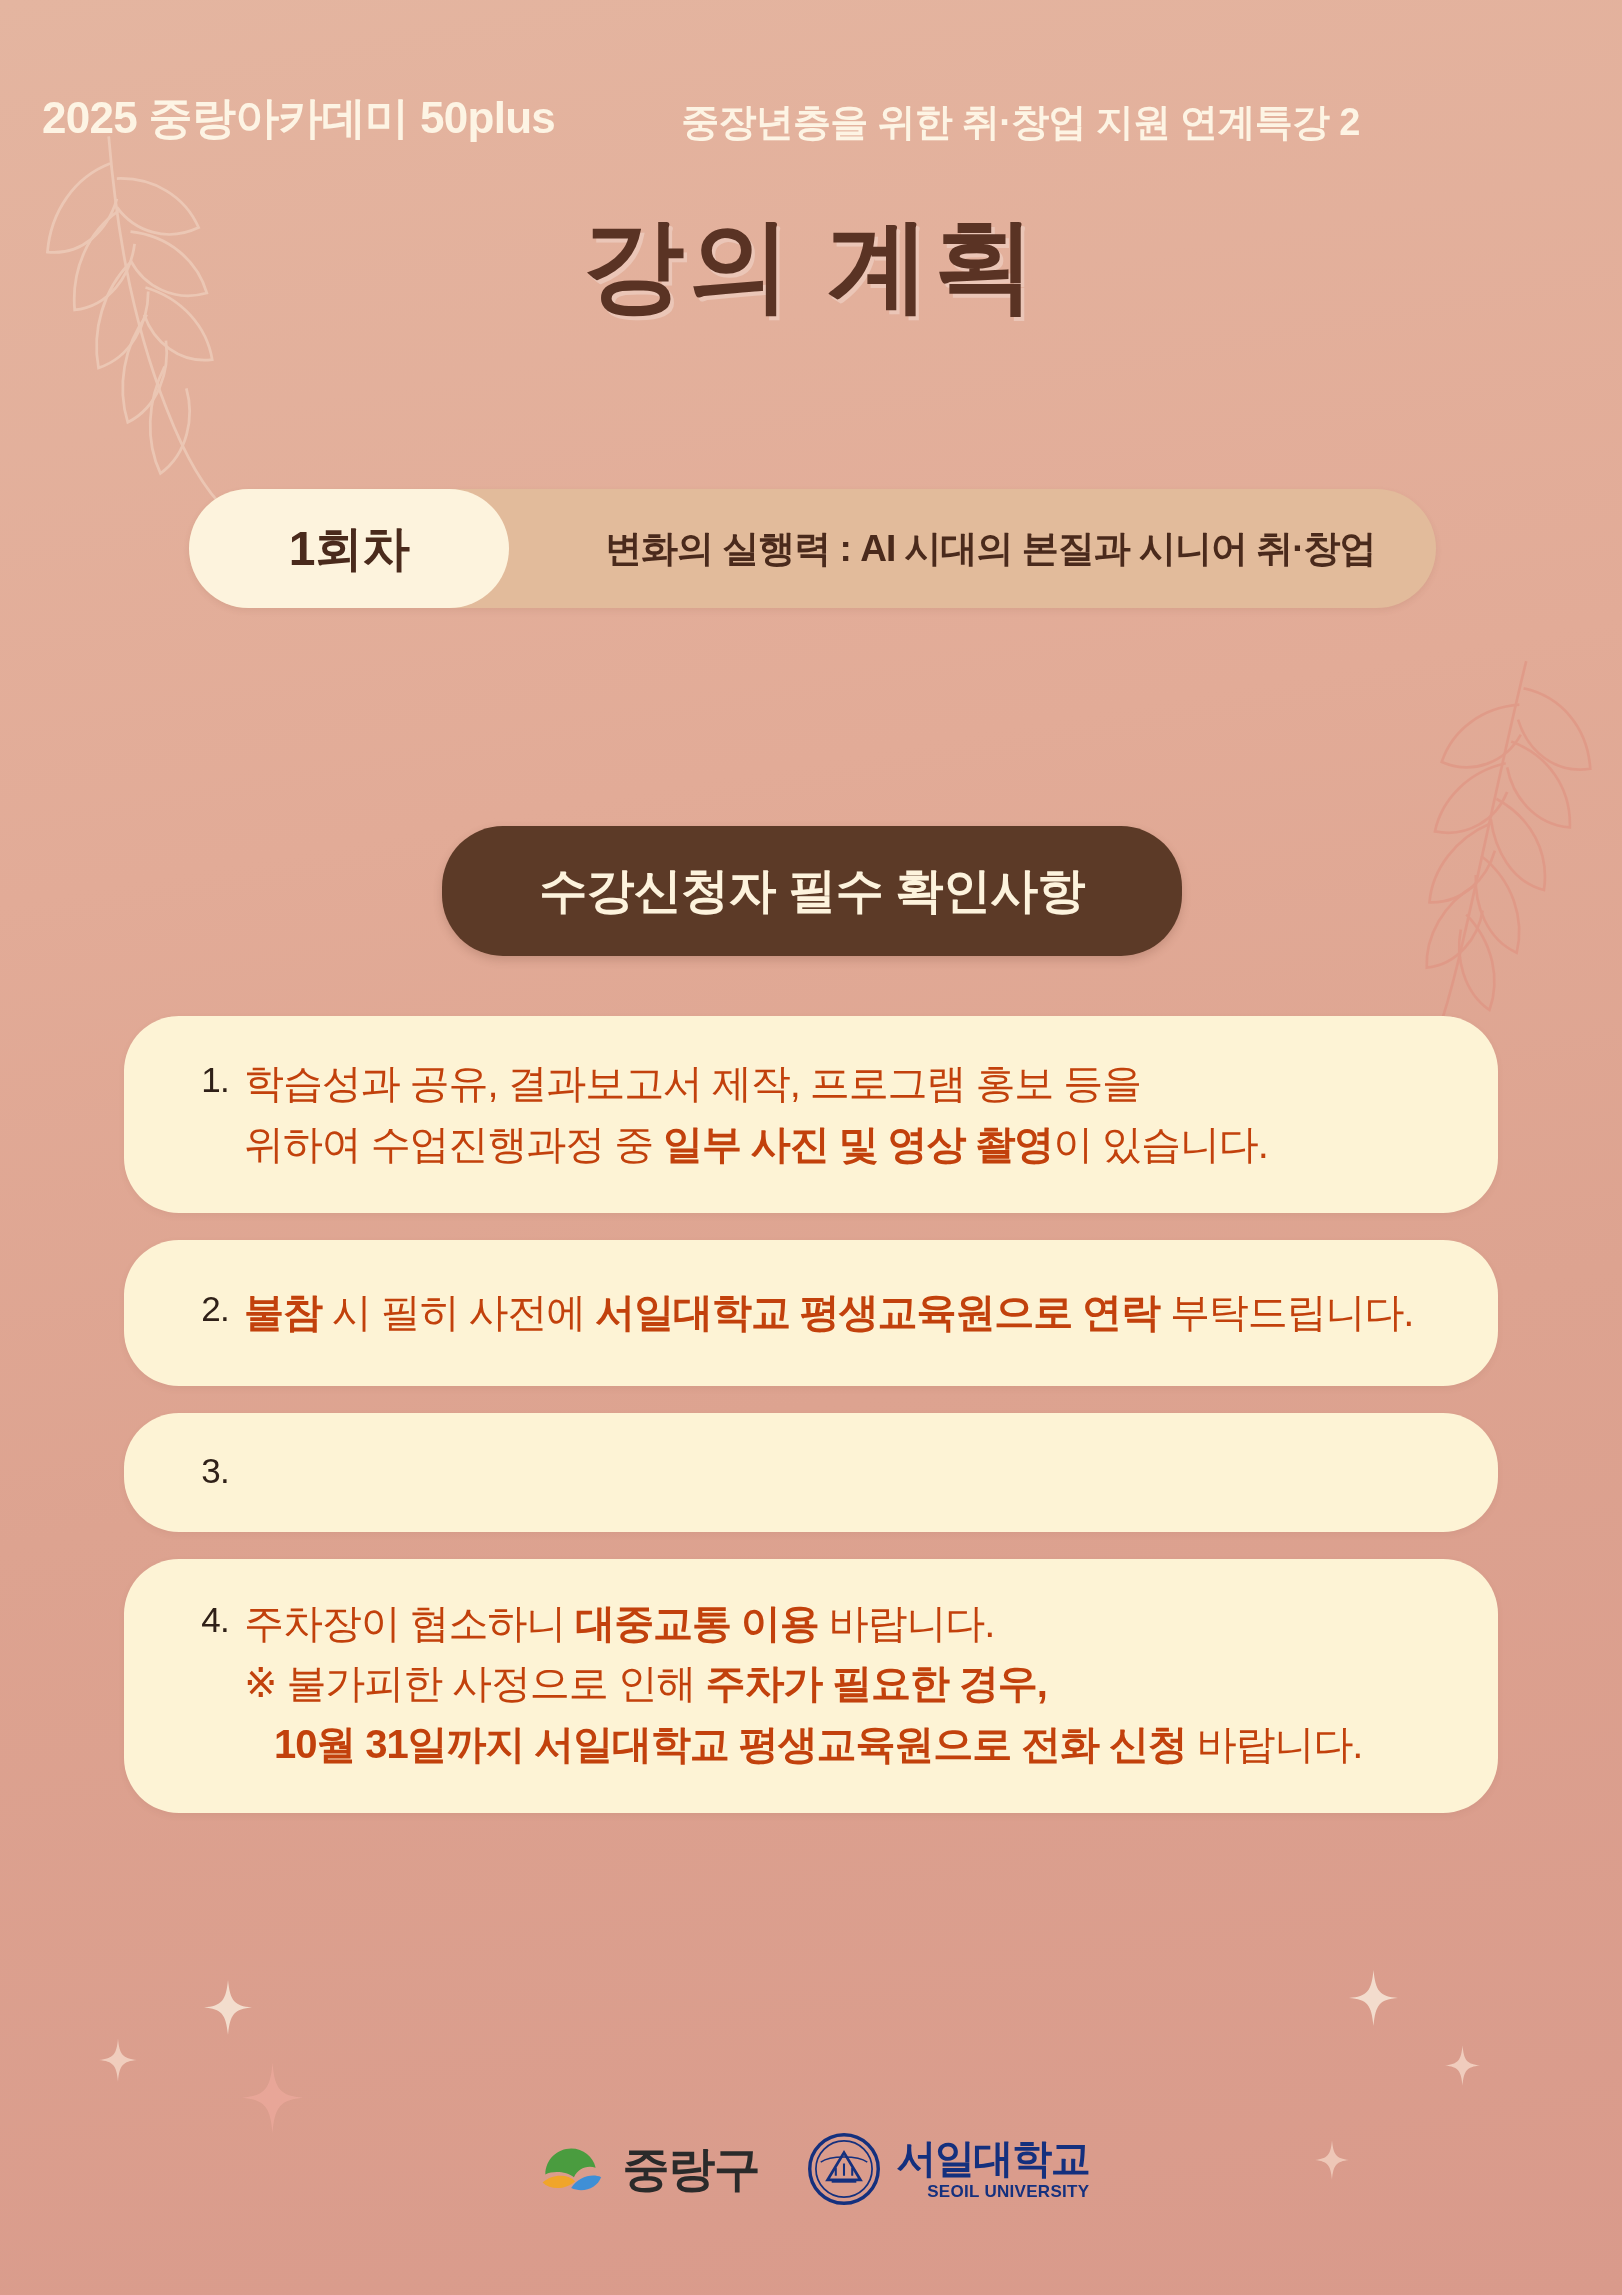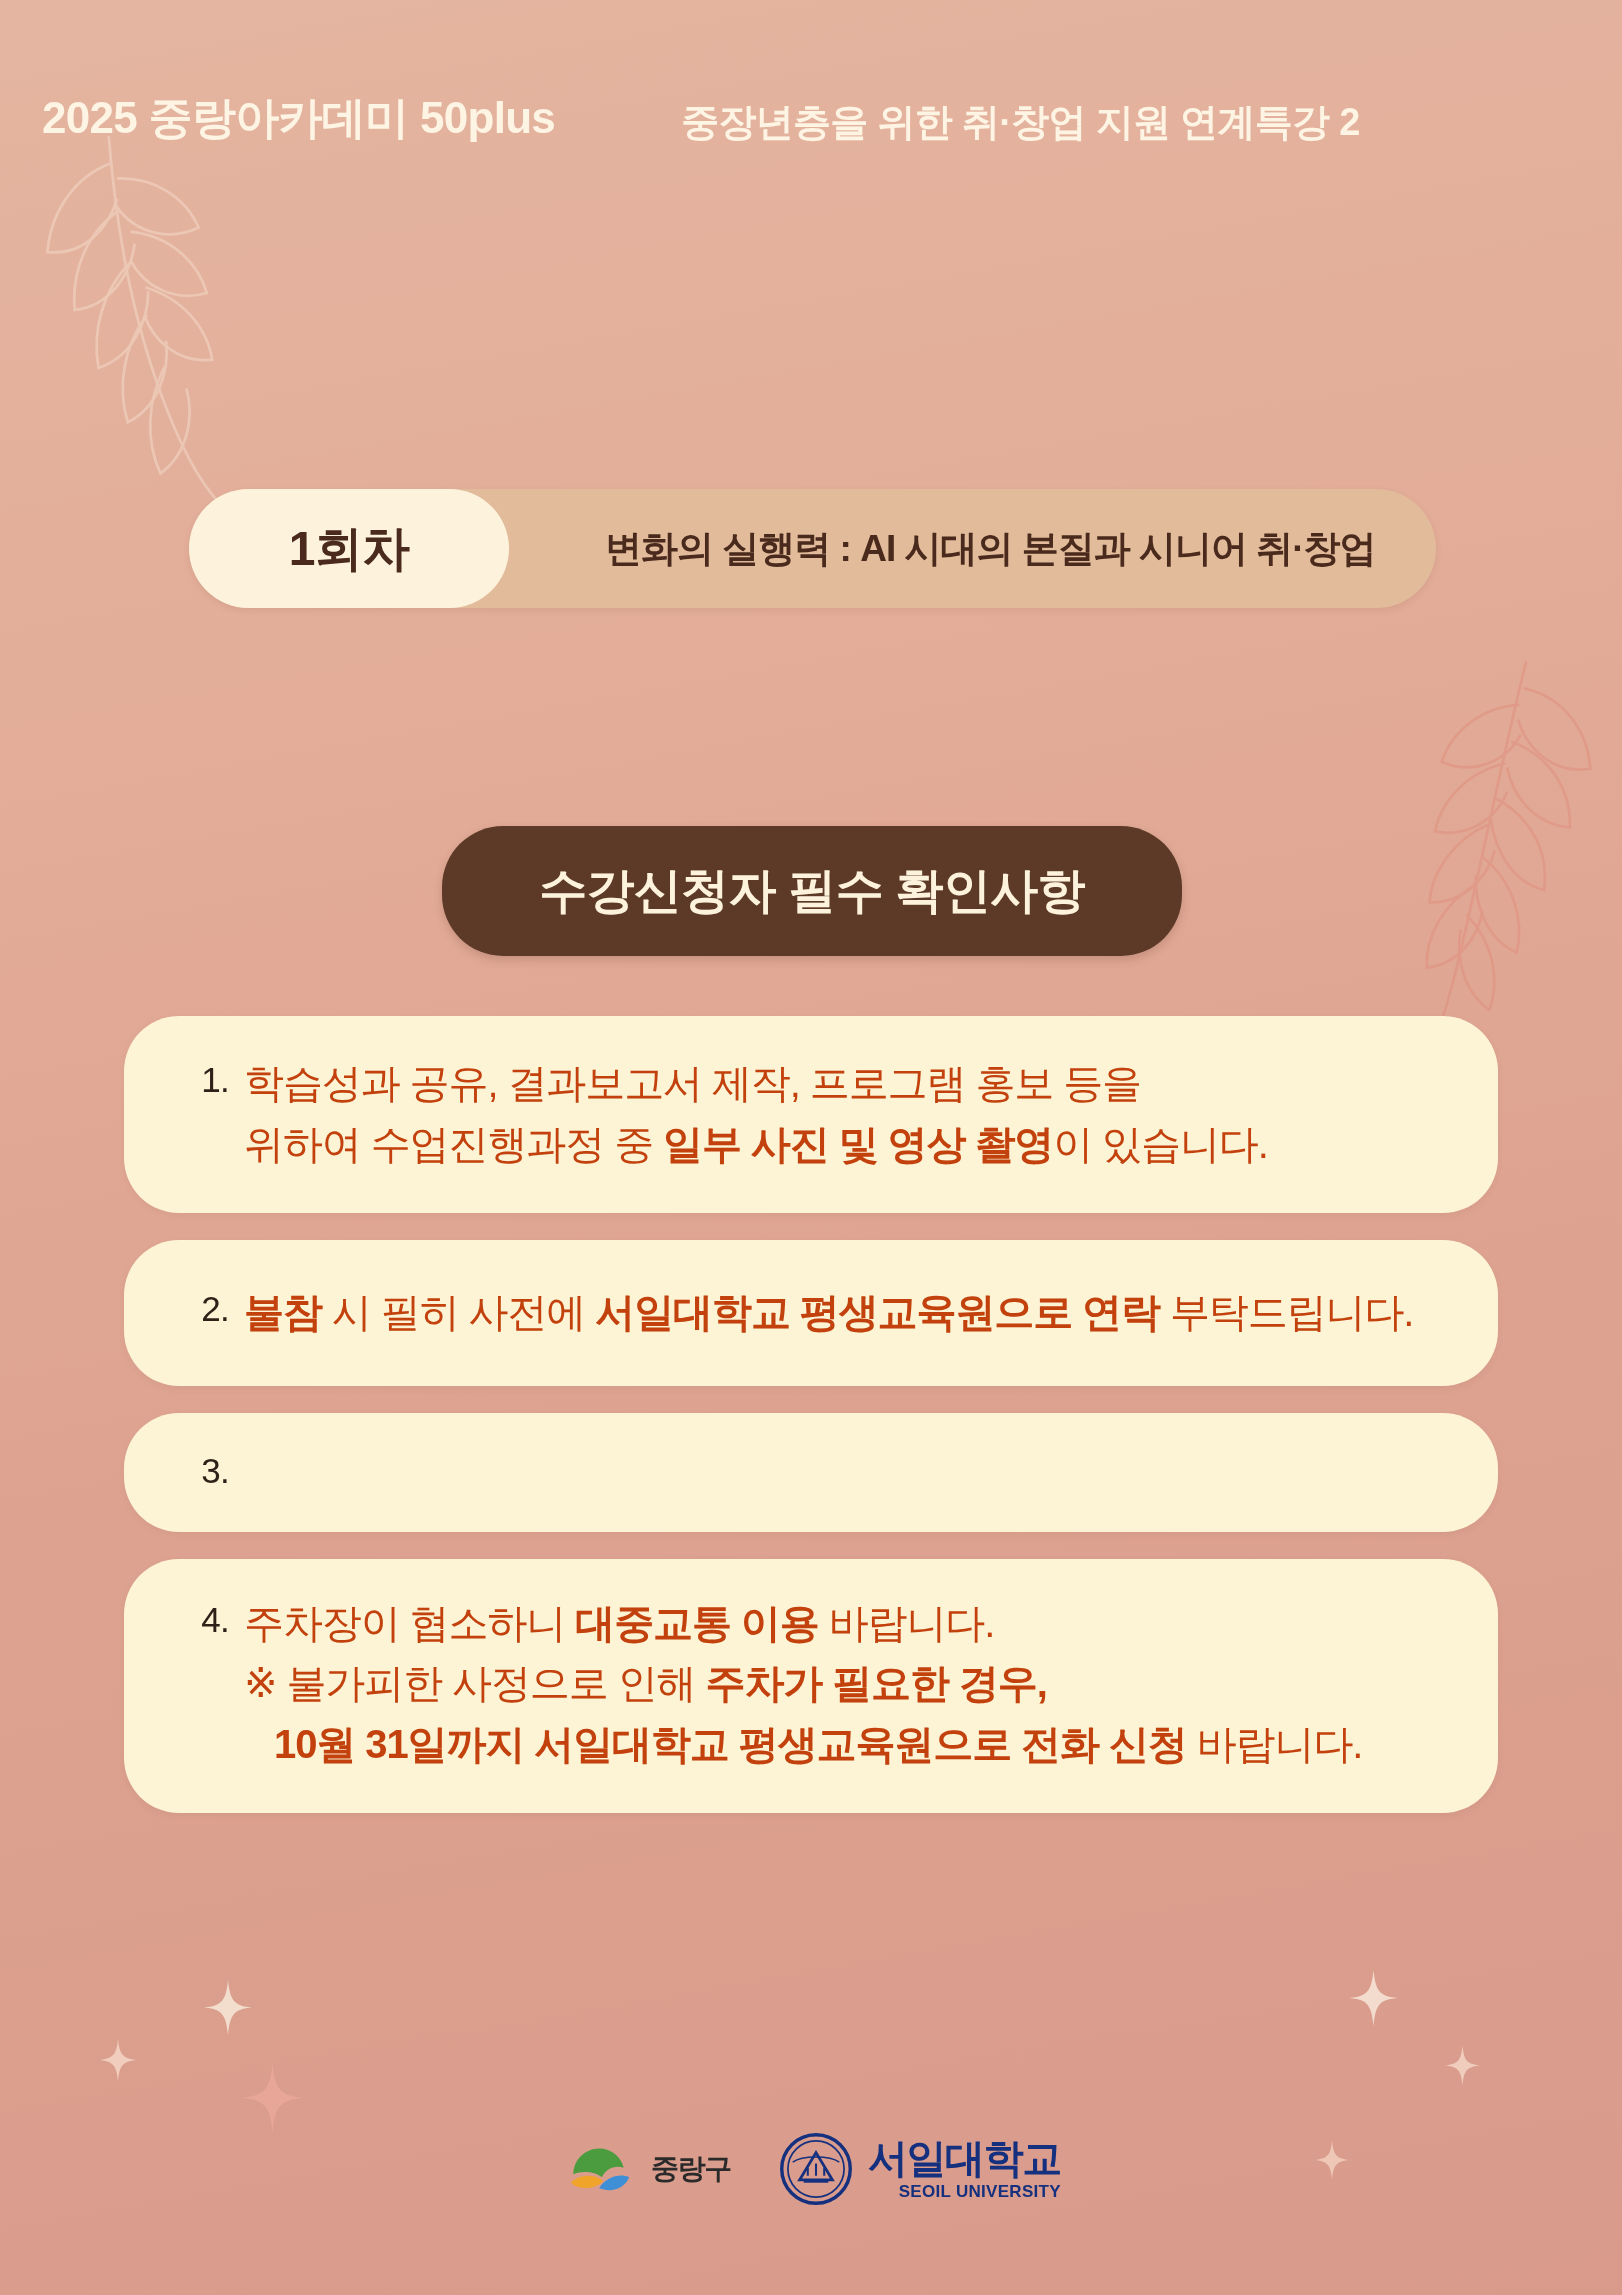--- a/index.html
+++ b/index.html
@@ -190,21 +190,21 @@
     align-items: center;
     justify-content: center;
     gap: 48px;
   }
   .logo-group {
     display: flex;
     align-items: center;
     gap: 15px;
   }
   .logo-text-jungnang {
-    font-size: 28px;
+    font-size: 47px;
     font-weight: 800;
     color: #2a2a2a;
     letter-spacing: -1.4px;
   }
   .seoil-names {
     display: flex;
     flex-direction: column;
     line-height: 1;
     text-align: right;
   }
@@ -273,20 +273,21 @@
     </svg>
   <svg class="sparkle" style="left:1315px;top:2140px;" width="34" height="40" viewBox="0 0 50 58">
       <path d="M25,0 C27,21 31,27 50,29 C31,31 27,37 25,58 C23,37 19,31 0,29 C19,27 23,21 25,0Z" fill="#f2d2c2" opacity="0.8"></path>
     </svg>
 
   <div class="header-row">
     <div class="header-left">2025 중랑아카데미 50plus</div>
     <div class="header-right">중장년층을 위한 취·창업 지원 연계특강 2</div>
   </div>
 
+  <div class="main-title">강의 계획</div>
 
   <div class="session-wrap">
     <div class="session-badge">1회차</div>
     <div class="session-title">변화의 실행력 : AI 시대의 본질과 시니어 취·창업</div>
   </div>
 
   <div class="notice-heading">수강신청자 필수 확인사항</div>
 
   <div class="cards">
     <div class="card c1">

